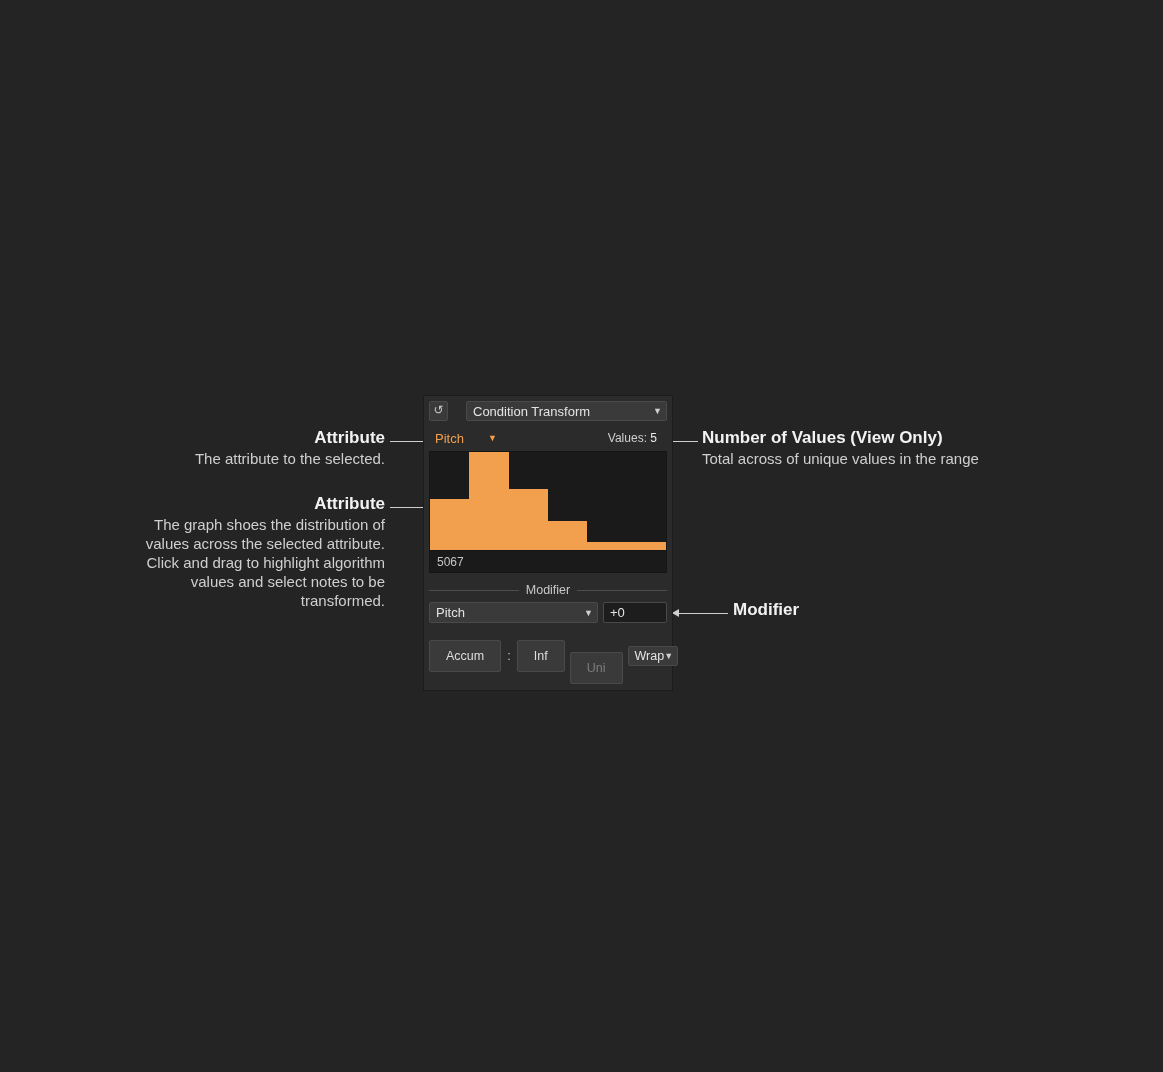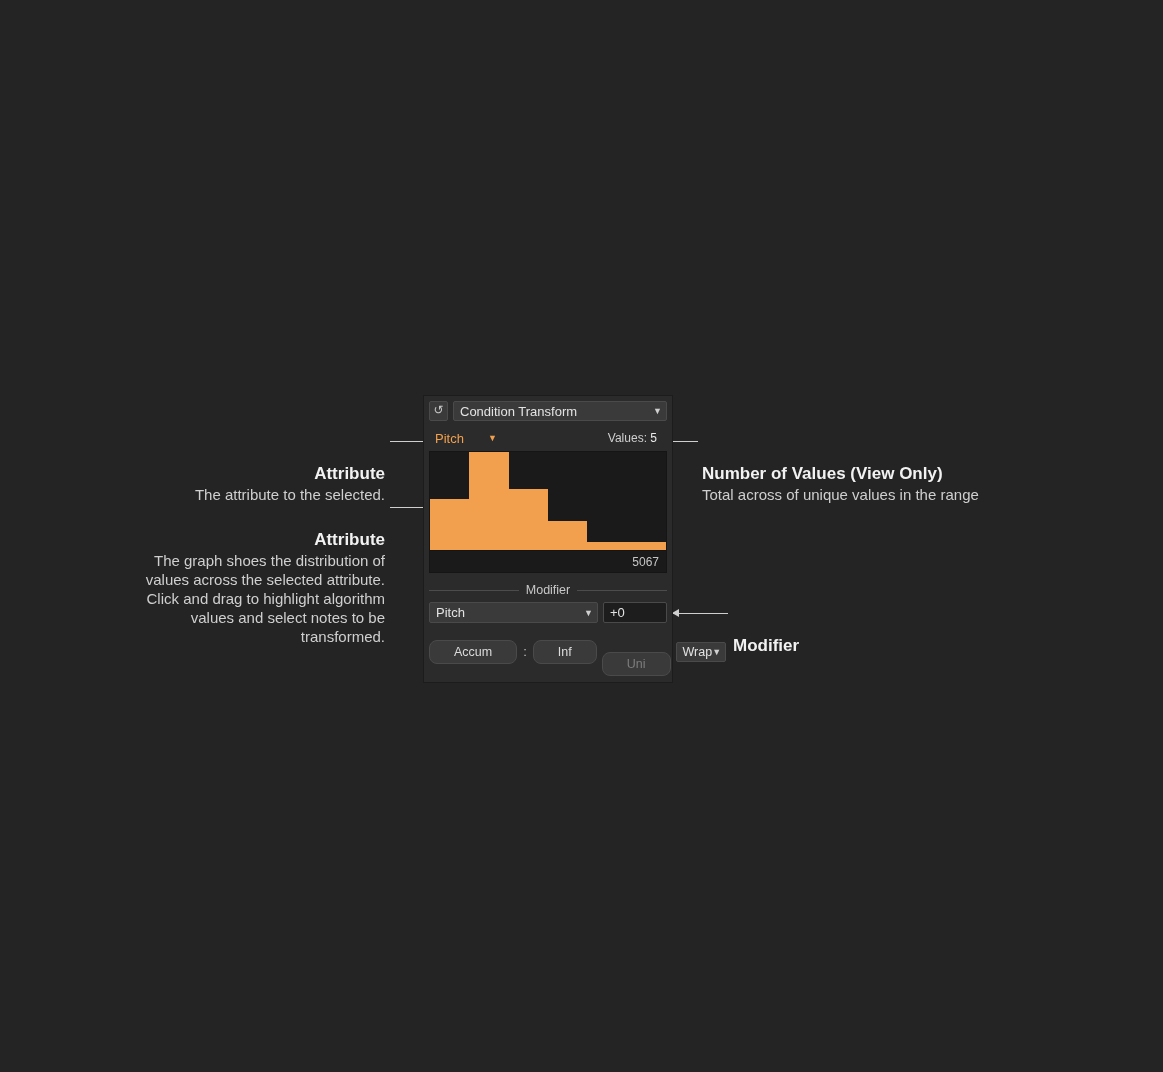--- a/index.html
+++ b/index.html
@@ -21,21 +21,20 @@
     position: absolute;
     font-size: 15px;
     line-height: 19px;
   }
   .anno .title {
     font-weight: bold;
     font-size: 17px;
     color: #f2f2f2;
     display: block;
     margin-bottom: 2px;
-    margin-top: 36px;
   }
   .anno .body {
     display: block;
     color: #cfcfcf;
   }
   .anno-left { text-align: right; }
   .anno-right { text-align: left; }
 
   #anno-attribute { left: 110px; top: 428px; width: 275px; }
   #anno-histogram { left: 110px; top: 494px; width: 275px; }
@@ -100,20 +99,21 @@
     background: #3a3a3a;
     border: 1px solid #4a4a4a;
     border-radius: 2px;
     display: flex;
     align-items: center;
     justify-content: space-between;
     padding: 0 4px 0 6px;
     box-sizing: border-box;
     font-size: 13px;
     color: #e3e3e3;
+    margin-left: 13px;
   }
   .caret {
     font-size: 9px;
     color: #d0d0d0;
   }
 
   .attr-row {
     margin-top: 6px;
     height: 20px;
     display: flex;
@@ -162,21 +162,21 @@
     flex: 1 1 0;
   }
   .hist-axis {
     height: 22px;
     background: #1a1a1a;
     border-left: 1px solid #151515;
     border-right: 1px solid #151515;
     border-bottom: 1px solid #151515;
     display: flex;
     align-items: center;
-    justify-content: flex-end;
+    justify-content: flex-start;
     padding: 0 7px;
     box-sizing: border-box;
     font-size: 12px;
     color: #c6c6c6;
   }
 
   
   .mod-divider {
     margin-top: 10px;
     display: flex;
@@ -224,30 +224,30 @@
     color: #e3e3e3;
   }
 
   .mod-row2 {
     margin-top: 4px;
     display: flex;
     align-items: center;
     gap: 5px;
   }
   .chip {
-    height: 24px;
-    background: #3a3a3a;
-    border: 1px solid #4a4a4a;
-    border-radius: 8px;
+    height: 32px;
+    background: #3a3a3a;
+    border: 1px solid #4a4a4a;
+    border-radius: 2px;
     font-size: 12.5px;
     color: #dcdcdc;
     display: flex;
     align-items: center;
     justify-content: center;
-    padding: 0 24px;
+    padding: 0 16px;
     box-sizing: border-box;
   }
   .chip.dim { color: #7d7d7d; margin-top: 25px; }
   .colon { color: #c0c0c0; font-size: 13px; padding: 0 1px; }
   .wrap-select {
     margin-left: auto;
     width: 88px;
     height: 20px;
     background: #3a3a3a;
     border: 1px solid #4a4a4a;

